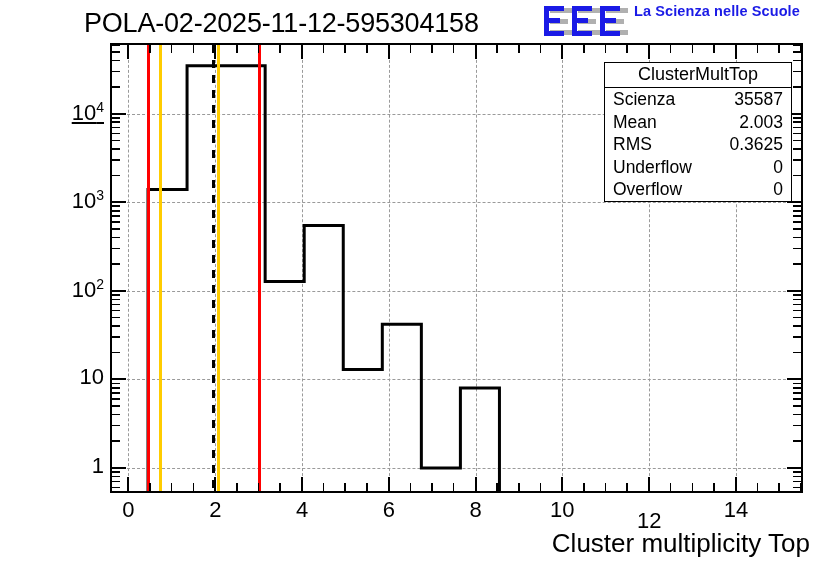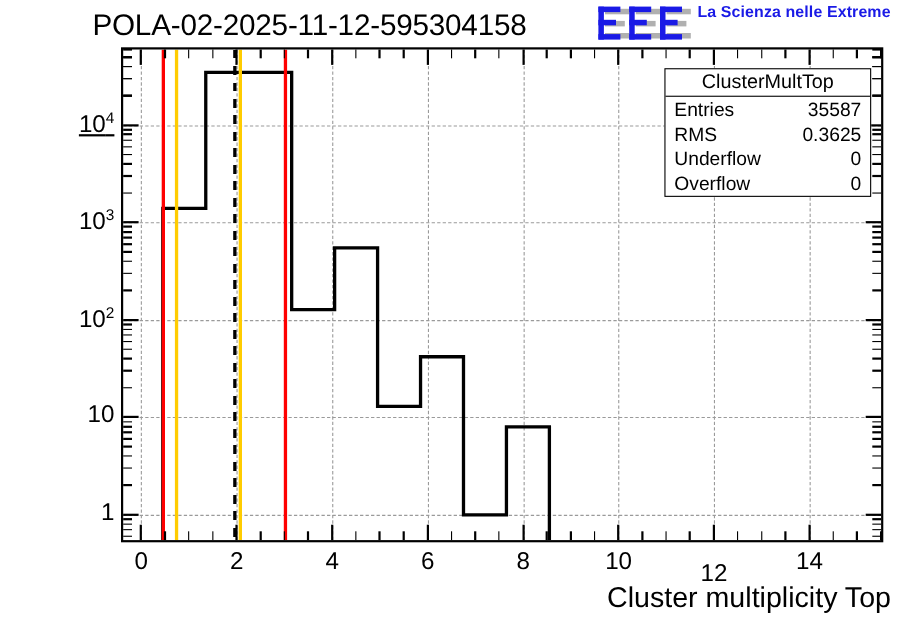--- a/index.html
+++ b/index.html
@@ -89,21 +89,21 @@
         <rect x="30" y="2" width="20" height="5"></rect>
         <rect x="30" y="14" width="16" height="5"></rect>
         <rect x="30" y="27" width="20" height="5"></rect>
         <rect x="58" y="2" width="5" height="30"></rect>
         <rect x="58" y="2" width="20" height="5"></rect>
         <rect x="58" y="14" width="16" height="5"></rect>
         <rect x="58" y="27" width="20" height="5"></rect>
       </g>
     </svg>
     <div class="logo-text">
-      <div>La Scienza nelle Extreme</div>
+      <div>La Scienza nelle Scuole</div>
     </div>
   </div>
 
   <div class="plot-clip">
     <div id="grid-layer">
         <div class="gline gl-h" style="top: 423.014px;"></div>
         <div class="gline gl-h" style="top: 334.483px;"></div>
         <div class="gline gl-h" style="top: 245.952px;"></div>
         <div class="gline gl-h" style="top: 157.421px;"></div>
         <div class="gline gl-h" style="top: 68.8904px;"></div>
@@ -312,22 +312,26 @@
       <div class="ylab" style="right: 732px; top: 187.421px;"><span>10</span><sup>3</sup></div>
       <div class="ylab" style="right: 732px; top: 98.8904px; text-decoration: underline;"><span>10</span><sup>4</sup></div>
     </div>
 
   <div class="axis-title">Cluster multiplicity Top</div>
 
   <div class="stats">
     <div class="st-title">ClusterMultTop</div>
     <div id="stats-rows">
         <div class="st-row">
-          <span class="k">Entries</span>
+          <span class="k">Scienza</span>
           <span class="v">35587</span>
+        </div>
+        <div class="st-row">
+          <span class="k">Mean</span>
+          <span class="v">2.003</span>
         </div>
         <div class="st-row">
           <span class="k">RMS</span>
           <span class="v">0.3625</span>
         </div>
         <div class="st-row">
           <span class="k">Underflow</span>
           <span class="v">0</span>
         </div>
         <div class="st-row">

